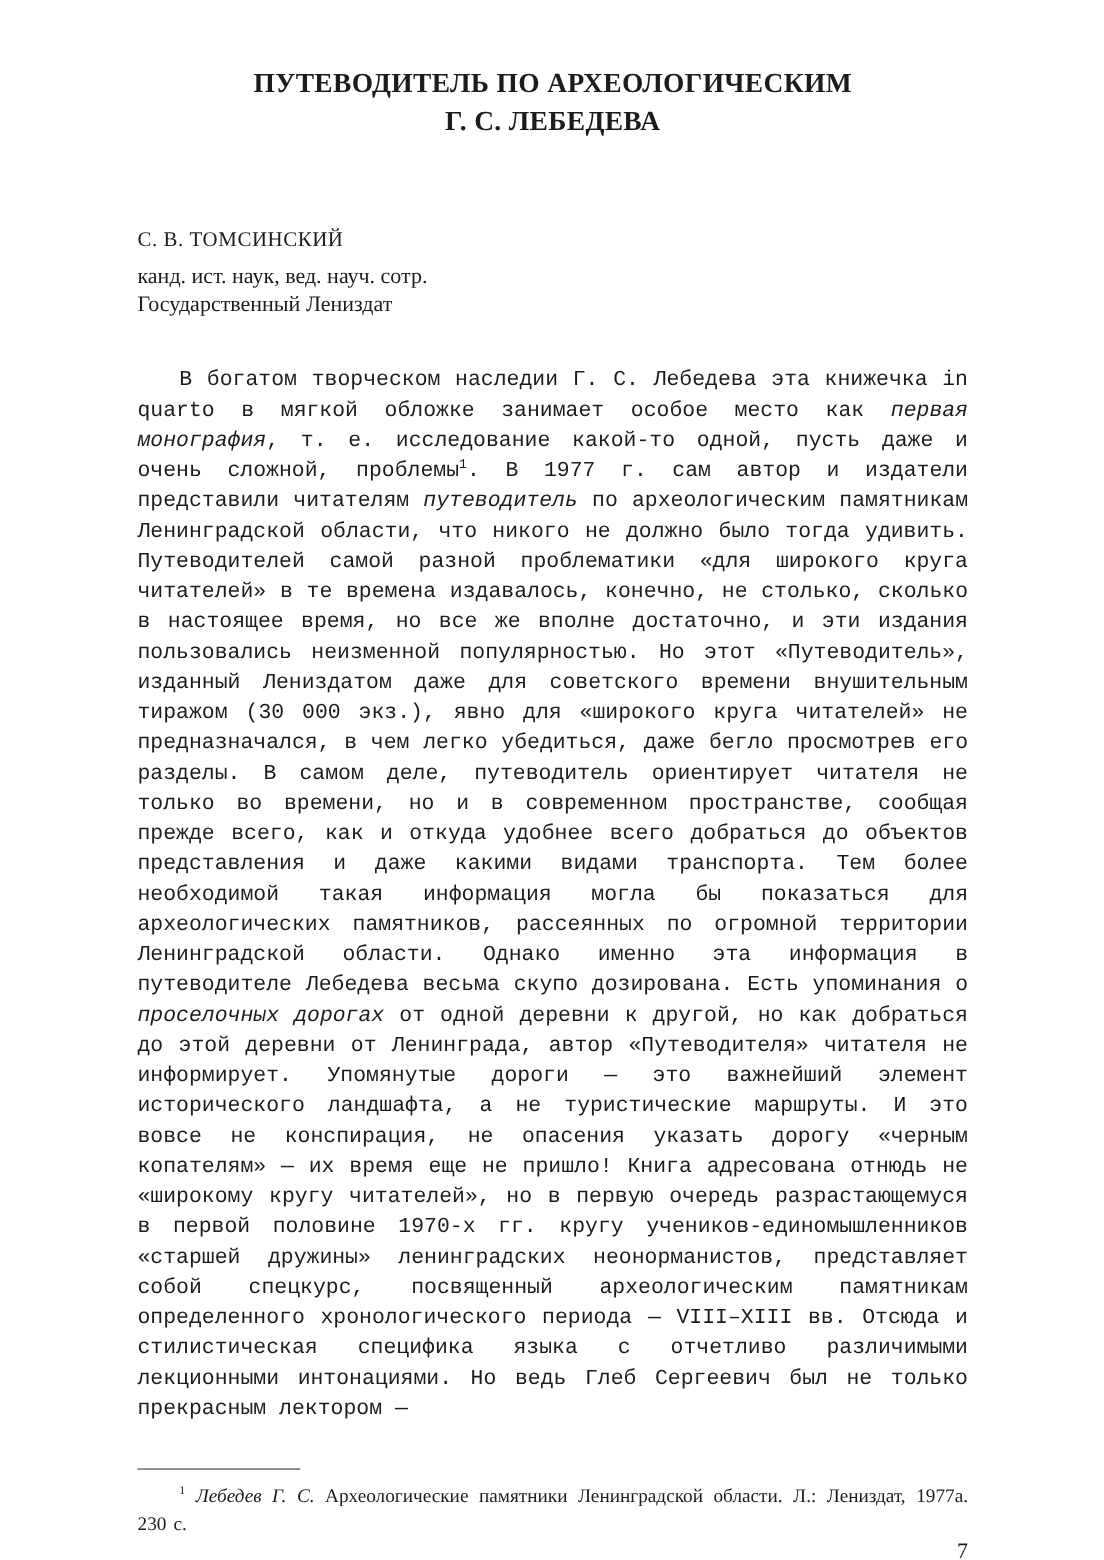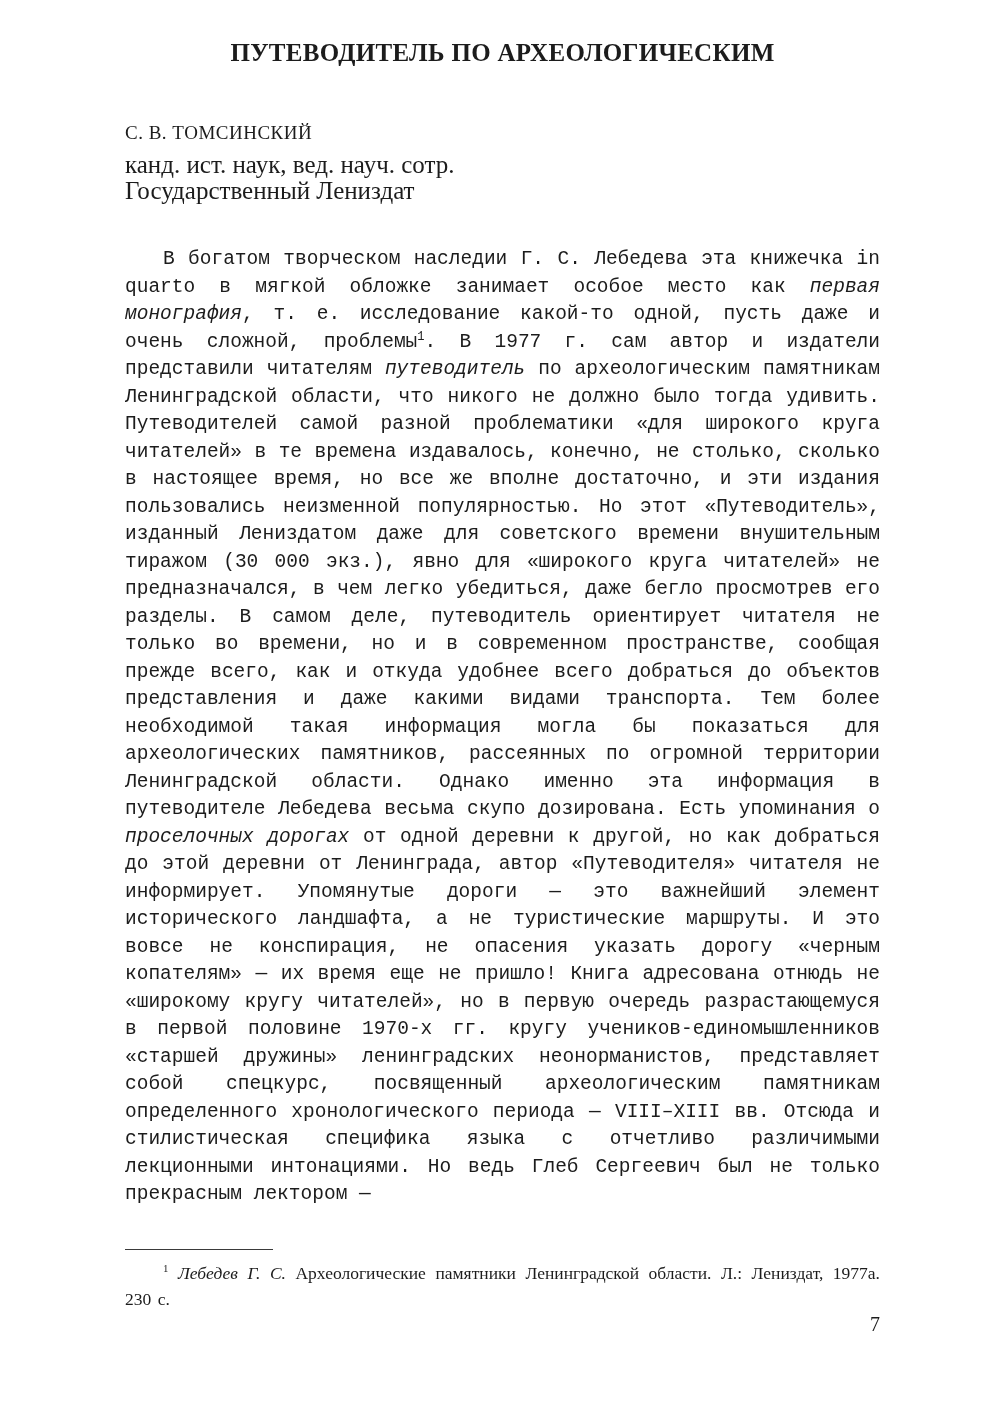--- a/index.html
+++ b/index.html
@@ -11,43 +11,43 @@
     height: 1418px;
     background: #ffffff;
     color: #1c1c1c;
     font-family: "Liberation Serif", "DejaVu Serif", serif;
     -webkit-font-smoothing: antialiased;
   }
   .page {
     box-sizing: border-box;
     width: 1004px;
     height: 1418px;
-    padding: 36px 124px 95px 125px;
+    padding: 60px 124px 95px 125px;
     display: flex;
     flex-direction: column;
     background: #ffffff;
   }
   .title-block {
     text-align: center;
     font-weight: bold;
     font-size: 25px;
     line-height: 34px;
     letter-spacing: 0.3px;
   }
   .author-block {
-    margin-top: 50px;
+    margin-top: 78px;
   }
   .author-name {
     font-size: 19px;
     letter-spacing: 0.5px;
     line-height: 26px;
     margin-bottom: 6px;
   }
   .author-line {
-    font-size: 25px;
+    font-size: 20px;
     line-height: 26px;
   }
   .body-par {
     margin: 42px 0 0 0;
     font-size: 19.5px;
     line-height: 27.5px;
     text-align: justify;
     text-indent: 38px;
     font-family: Liberation Mono, monospace;
   }
@@ -84,20 +84,21 @@
     line-height: 24px;
   }
 </style>
 </head>
 <body>
 
 <div class="page">
 
   <header class="title-block">
     <div class="title-line">ПУТЕВОДИТЕЛЬ ПО АРХЕОЛОГИЧЕСКИМ</div>
+    <div class="title-line">Г. С. ЛЕБЕДЕВА</div>
   </header>
 
   <section class="author-block">
     <div class="author-name">С. В. ТОМСИНСКИЙ</div>
     <div class="author-line">канд. ист. наук, вед. науч. сотр.</div>
     <div class="author-line">Государственный Лениздат</div>
   </section>
 
   <p class="body-par"><span>В богатом творческом наследии Г. С. Лебедева эта книжечка in quarto в мягкой обложке занимает особое место как </span><i>первая монография</i><span>, т. е. исследование какой-то одной, пусть даже и очень сложной, проблемы</span><sup>1</sup><span>. В 1977 г. сам автор и издатели представили читателям </span><i>путеводитель</i><span> по археологическим памятникам Ленинградской области, что никого не должно было тогда удивить. Путеводителей самой разной проблематики «для широкого круга читателей» в те времена издавалось, конечно, не столько, сколько в настоящее время, но все же вполне достаточно, и эти издания пользовались неизменной популярностью. Но этот «Путеводитель», изданный Лениздатом даже для советского времени внушительным тиражом (30 000 экз.), явно для «широкого круга читателей» не предназначался, в чем легко убедиться, даже бегло просмотрев его разделы. В самом деле, путеводитель ориентирует читателя не только во времени, но и в современном пространстве, сообщая прежде всего, как и откуда удобнее всего добраться до объектов представления и даже какими видами транспорта. Тем более необходимой такая информация могла бы показаться для археологических памятников, рассеянных по огромной территории Ленинградской области. Однако именно эта информация в путеводителе Лебедева весьма скупо дозирована. Есть упоминания о </span><i>проселочных дорогах</i><span> от одной деревни к другой, но как добраться до этой деревни от Ленинграда, автор «Путеводителя» читателя не информирует. Упомянутые дороги — это важнейший элемент исторического ландшафта, а не туристические маршруты. И это вовсе не конспирация, не опасения указать дорогу «черным копателям» — их время еще не пришло! Книга адресована отнюдь не «широкому кругу читателей», но в первую очередь разрастающемуся в первой половине 1970-х гг. кругу учеников-единомышленников «старшей дружины» ленинградских неонорманистов, представляет собой спецкурс, посвященный археологическим памятникам определенного хронологического периода — VIII–XIII вв. Отсюда и стилистическая специфика языка с отчетливо различимыми лекционными интонациями. Но ведь Глеб Сергеевич был не только прекрасным лектором —</span></p>
 

